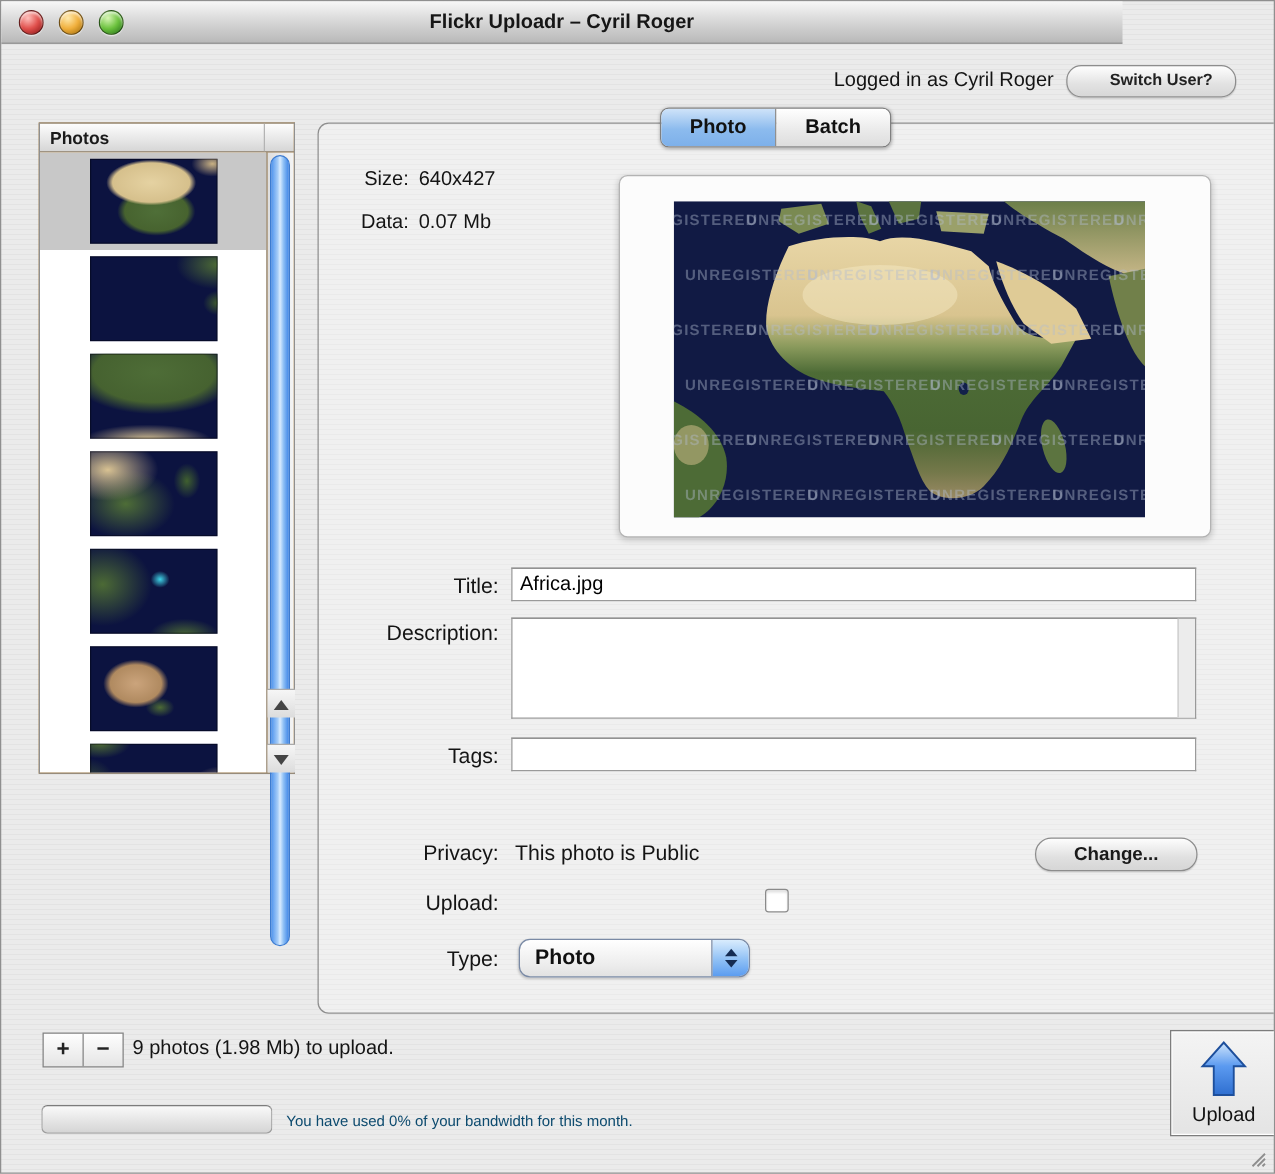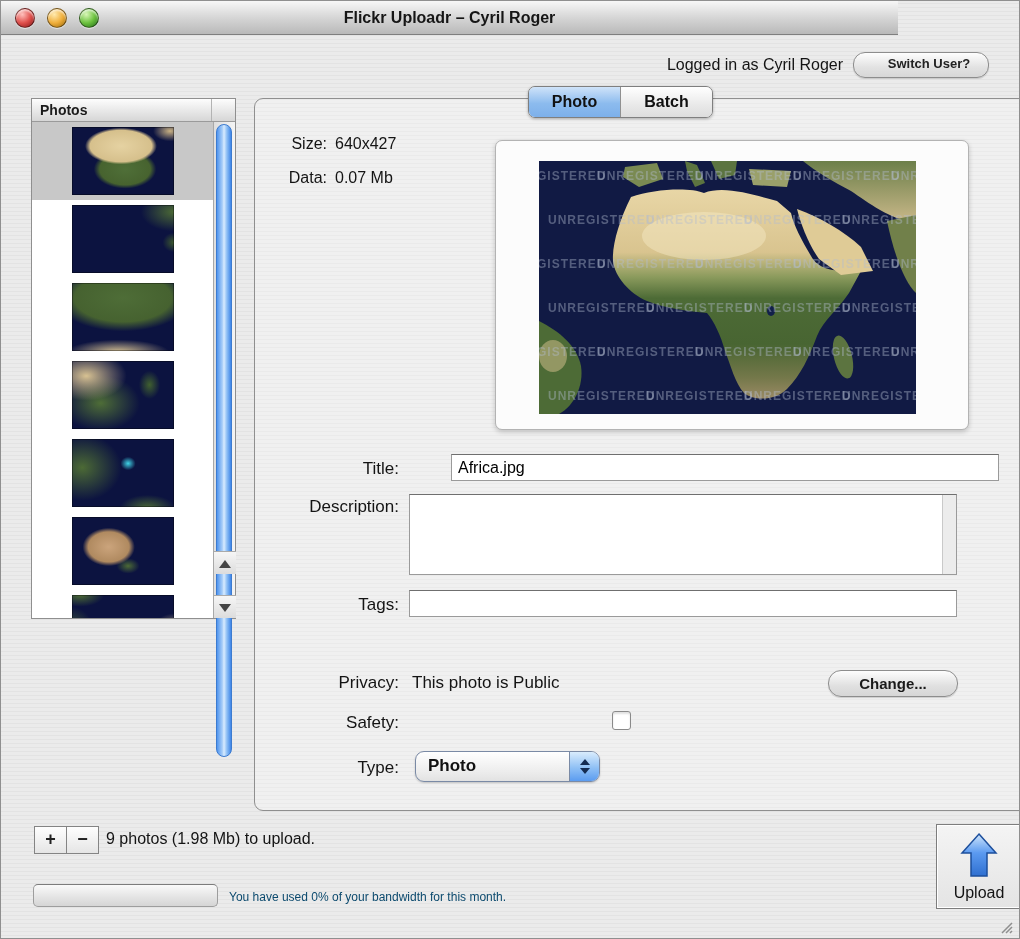--- a/index.html
+++ b/index.html
@@ -311,36 +311,36 @@
         <span class="wm" style="left: 254px; top: 184px;">UNREGISTERED</span>
         <span class="wm" style="left: 352px; top: 184px;">UNREGISTERED</span>
         <span class="wm" style="left: 9px; top: 228px;">UNREGISTERED</span>
         <span class="wm" style="left: 107px; top: 228px;">UNREGISTERED</span>
         <span class="wm" style="left: 205px; top: 228px;">UNREGISTERED</span>
         <span class="wm" style="left: 303px; top: 228px;">UNREGISTERED</span>
       </div>
   </div>
 
   <label class="form-label" style="top:360px;">Title:</label>
-  <input class="text-input" style="top: 355px; margin-left: 42px;" value="Africa.jpg">
+  <input class="text-input" style="top: 355px;" value="Africa.jpg">
 
   <label class="form-label" style="top:398px;">Description:</label>
   <div class="textarea-wrap">
     <textarea style=""></textarea>
     <div class="ta-scroll"></div>
   </div>
 
   <label class="form-label" style="top:496px;">Tags:</label>
   <input class="text-input" style="top: 491px;" value="">
 
   <label class="form-label" style="top:574px;">Privacy:</label>
   <span class="static-value" style="left:157px; top:574px;">This photo is Public</span>
   <div class="change-btn">Change...</div>
 
-  <label class="form-label" style="top:614px;">Safety:</label>
+  <label class="form-label" style="top:614px;">Upload:</label>
   <span class="checkbox" style="top:612px;"></span>
 
   <label class="form-label" style="top:659px;">Type:</label>
   <div class="popup" style="top:652px;">
     <span class="popup-label">Photo</span>
     <span class="popup-cap">
         <i class="up"></i>
         <i class="dn"></i>
       </span>
   </div>

